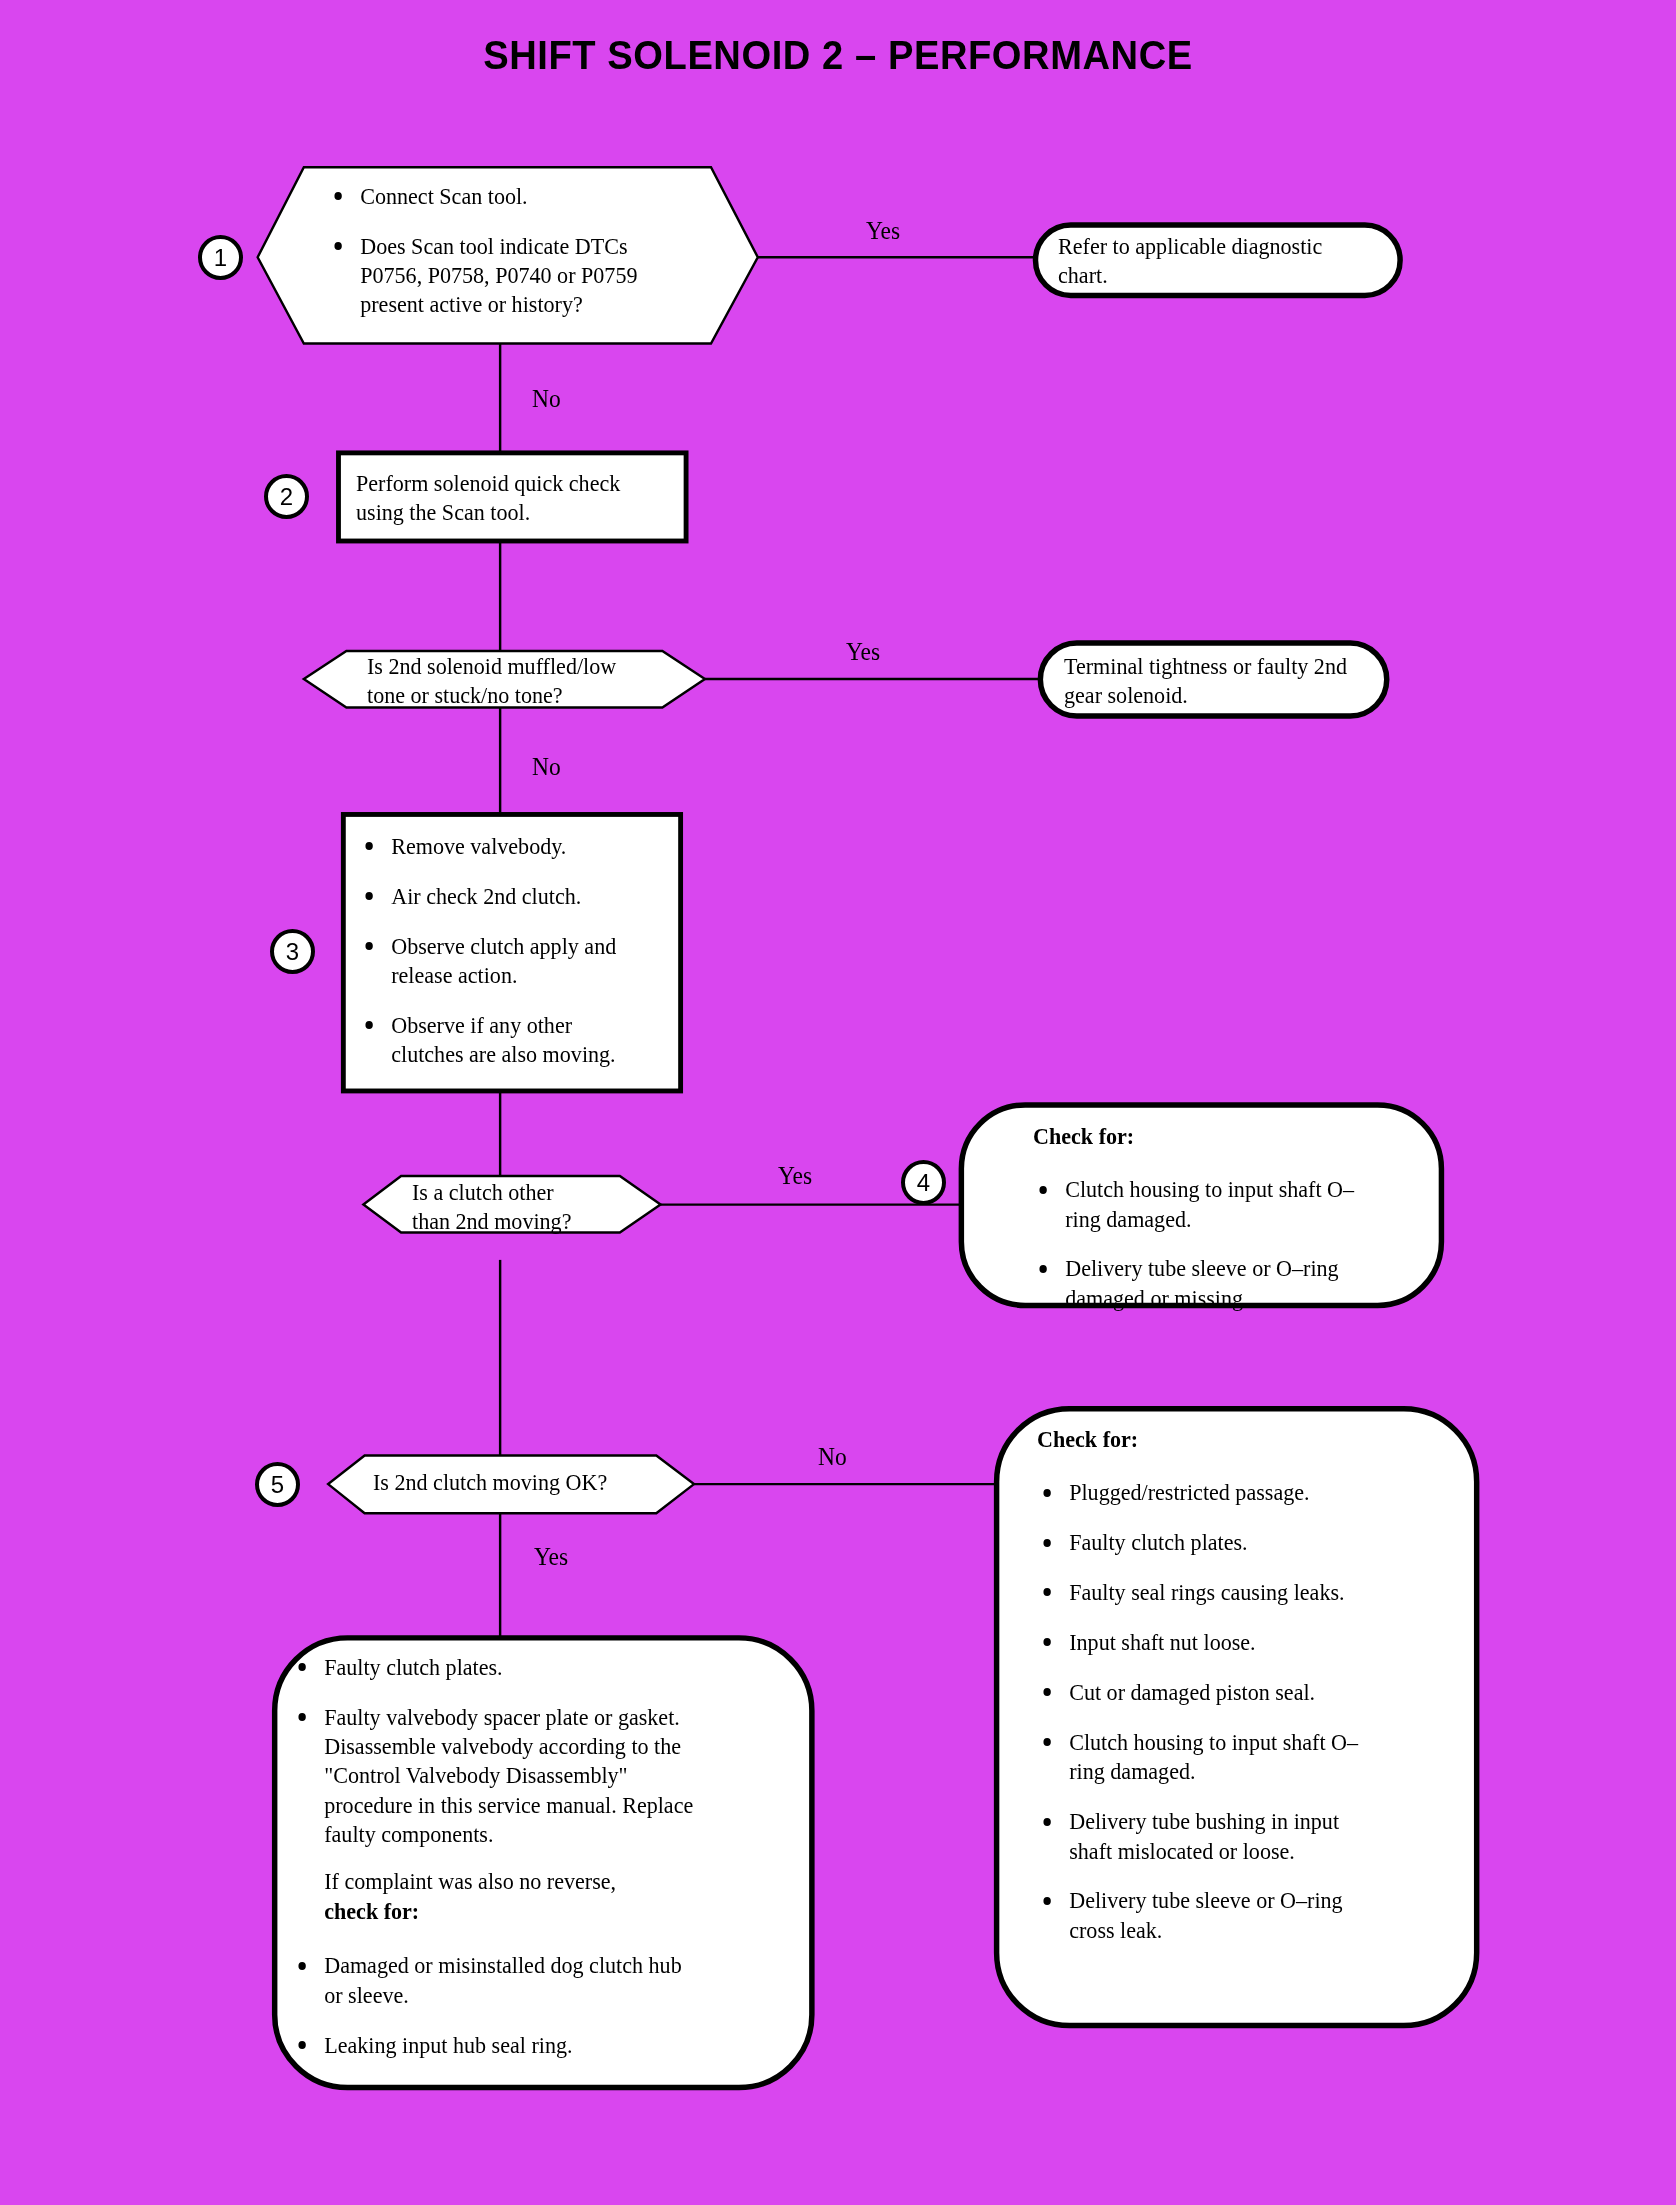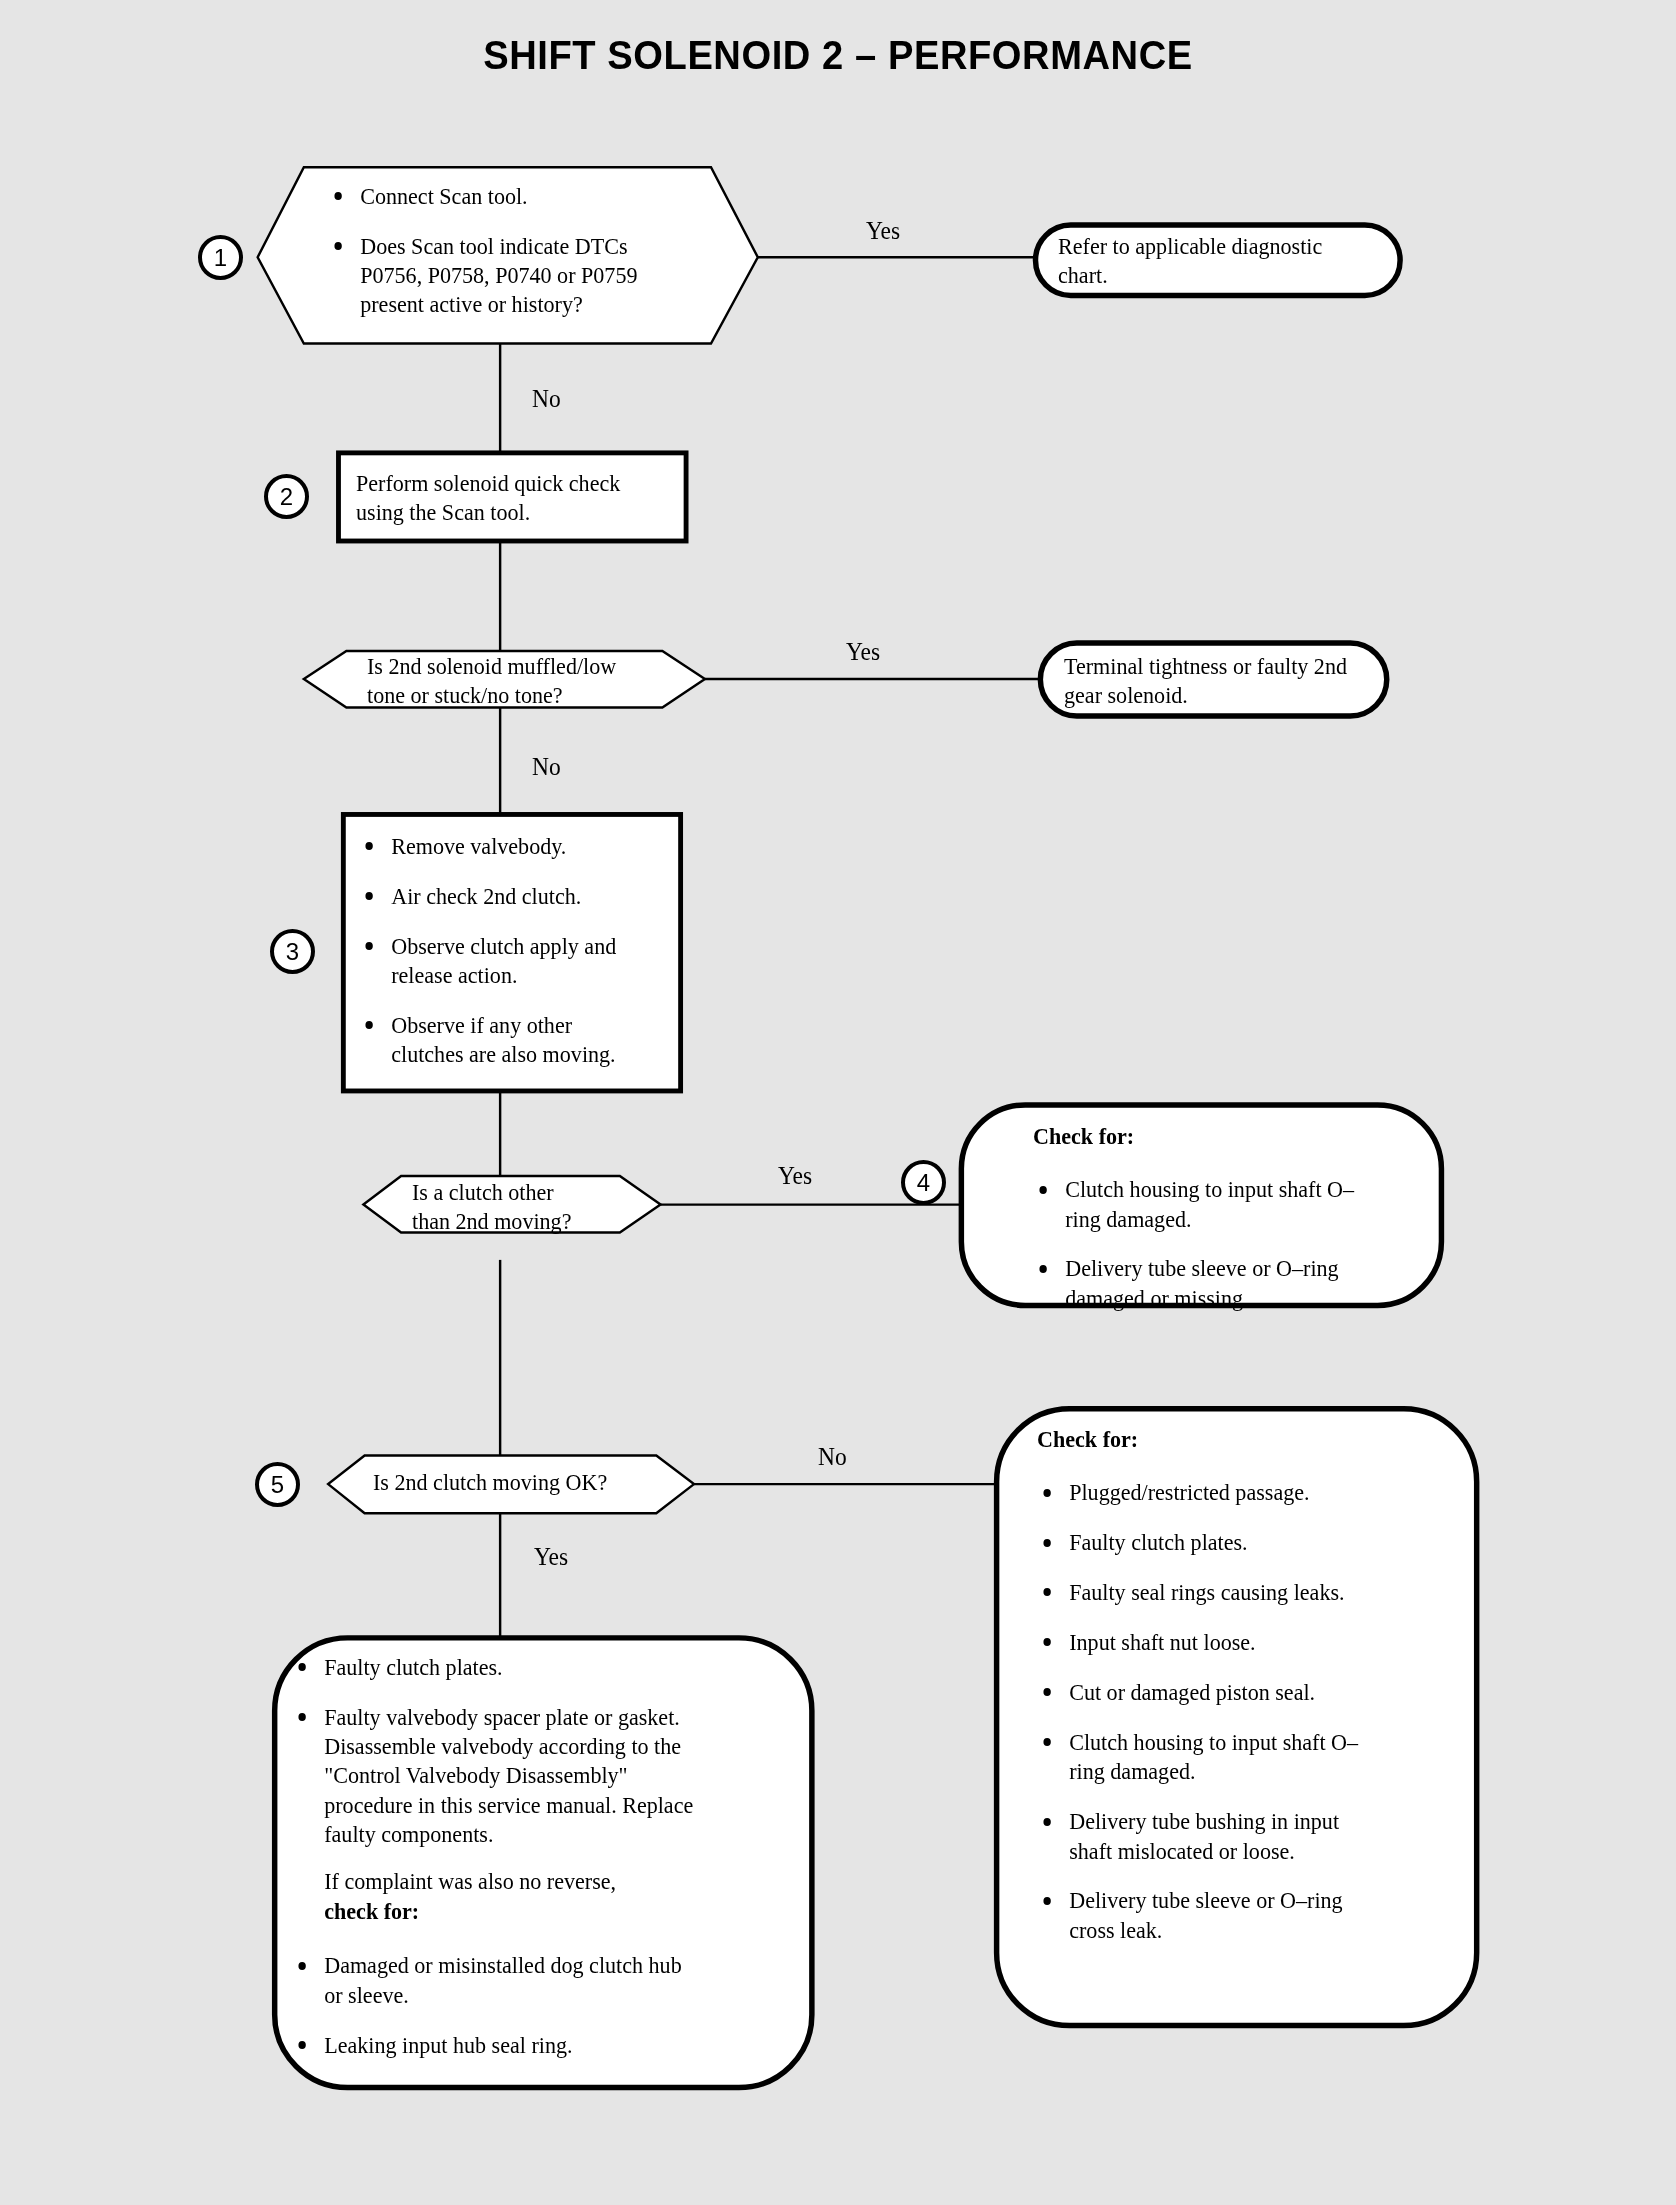--- a/index.html
+++ b/index.html
@@ -8,21 +8,21 @@
     background: #ffffff;
   }
   body {
     font-family: "Liberation Serif", "DejaVu Serif", serif;
     color: #000000;
   }
   #page {
     position: relative;
     width: 1676px;
     height: 2205px;
-    background: #e5e5e5;
+    background: #d946ef;
     overflow: hidden;
   }
   #svg-layer {
     position: absolute;
     left: 0; top: 0;
     width: 1676px;
     height: 2205px;
   }
   .abs { position: absolute; }
 

